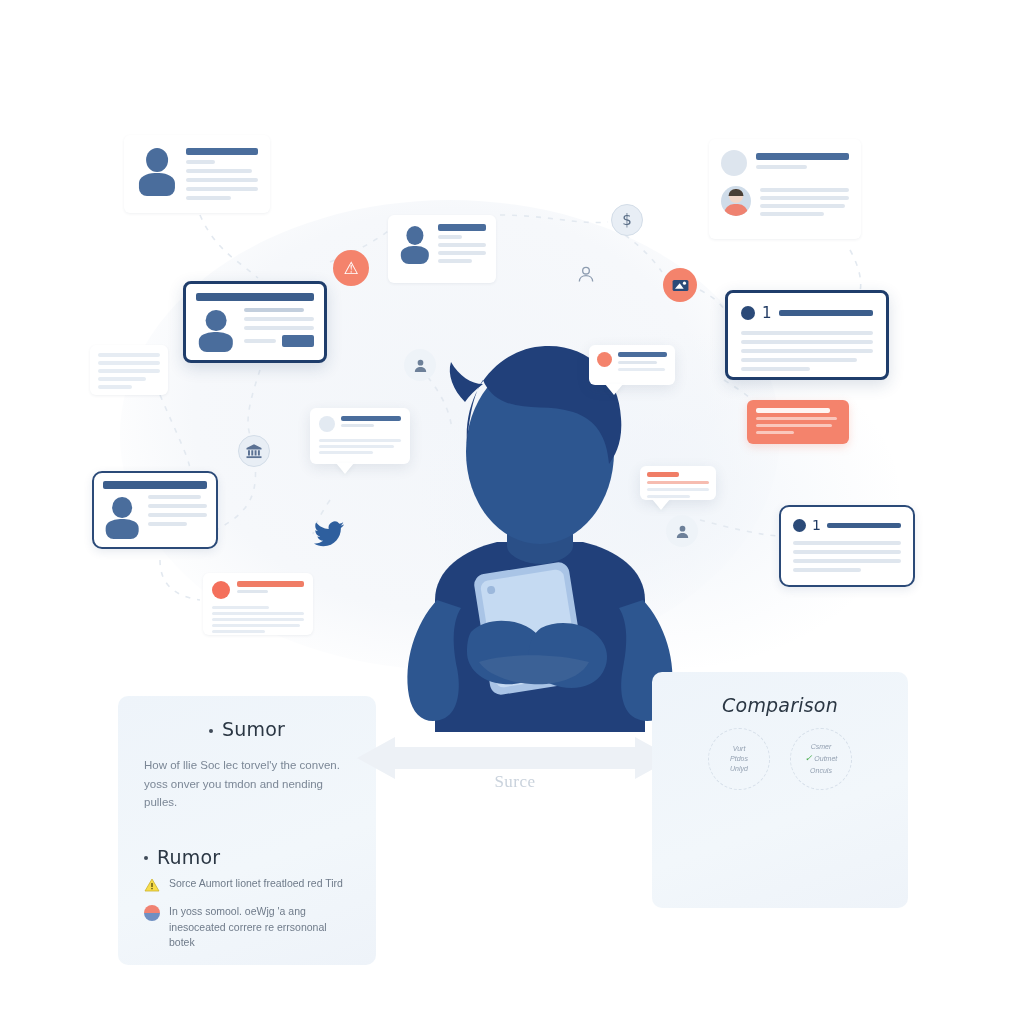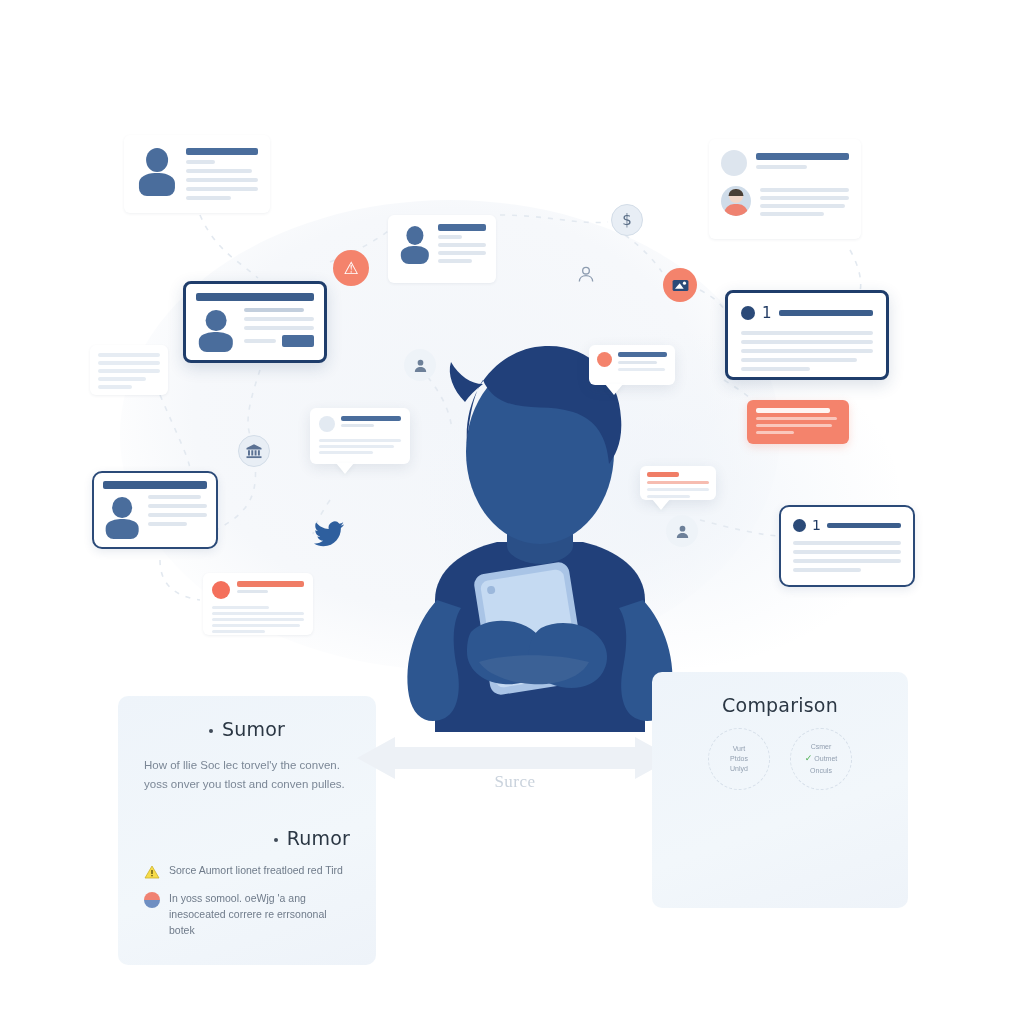--- a/index.html
+++ b/index.html
@@ -409,23 +409,23 @@
                C7.7 5.8 4.1 3.8 1.7.8 1.2 1.6 1 2.5 1 3.5c0 1.7.9 3.2 2.2 4.1-.8 0-1.6-.2-2.2-.6v.1
                c0 2.4 1.7 4.3 3.9 4.8-.4.1-.9.2-1.3.2-.3 0-.6 0-.9-.1.6 2 2.4 3.4 4.6 3.4
                -1.7 1.3-3.8 2.1-6.1 2.1H0c2.2 1.4 4.8 2.2 7.5 2.2 9.1 0 14-7.5 14-14v-.6c1-.7 1.8-1.6 2.5-2.6z"></path>
     </svg>
   </div>
 
   <div class="panel" style="left:118px; top:696px; width:258px; height:269px; padding:22px 26px;">
     <div class="panel-h" style="text-align:center; margin-bottom:16px;">
       <span class="bullet-dot"></span><span>Sumor</span>
     </div>
-    <div class="panel-body" style="max-width:205px; margin-bottom:34px;">How of llie Soc lec torvel'y the conven. yoss onver you tlost and conven pulles.</div>
-
-    <div class="panel-h" style="text-align:right; margin-bottom:14px;">
+    <div class="panel-body" style="max-width:205px; margin-bottom:34px;">How of llie Soc lec torvel'y the conven. yoss onver you tmdon and nending pulles.</div>
+
+    <div class="panel-h" style="text-align:left; margin-bottom:8px;">
       <span class="bullet-dot"></span><span>Rumor</span>
     </div>
 
     <div style="display:flex; gap:9px; align-items:flex-start; margin-bottom:11px;">
       <svg width="16" height="16" viewBox="0 0 24 24" style="flex:none;margin-top:1px;">
         <path d="M12 3 L22.5 21 L1.5 21 Z" fill="#f7dc4a" stroke="#cbb22c" stroke-width="1.2"></path>
         <rect x="11" y="9" width="2" height="6" fill="#554c10"></rect>
         <rect x="11" y="16.4" width="2" height="2" fill="#554c10"></rect>
       </svg>
       <div class="panel-item">Sorce Aumort lionet freatloed red Tird</div>
@@ -438,21 +438,21 @@
       </div>
       <div class="panel-item">In yoss somool. oeWjg 'a ang inesoceated correre  re errsononal botek</div>
     </div>
   </div>
 
   <svg width="320" height="46" style="position:absolute; left:355px; top:735px;" viewBox="0 0 320 46">
     <path d="M40 12 L280 12 L280 2 L318 23 L280 44 L280 34 L40 34 L40 44 L2 23 L40 2 Z" fill="#edf1f6"></path>
   </svg>
   <div class="arrow-label" style="position:absolute; left:355px; top:772px; width:320px; text-align:center;">Surce</div>
 
-  <div class="panel" style="left:652px; top:672px; width:256px; height:236px; padding:22px 24px;">
+  <div class="panel" style="left:652px; top:672px; width:256px; height:236px; padding:22px 24px;font-style:italic;">
     <div class="panel-h" style="text-align:center; margin-bottom:12px;">Comparison</div>
 
     <div style="display:flex; justify-content:center; gap:20px; margin-bottom:30px;">
       <div class="cmp-circle">
         <div>Vurt</div>
         <div>Ptdos</div>
         <div>Unlyd</div>
       </div>
       <div class="cmp-circle" style="position:relative;">
         <div>Csmer</div>

